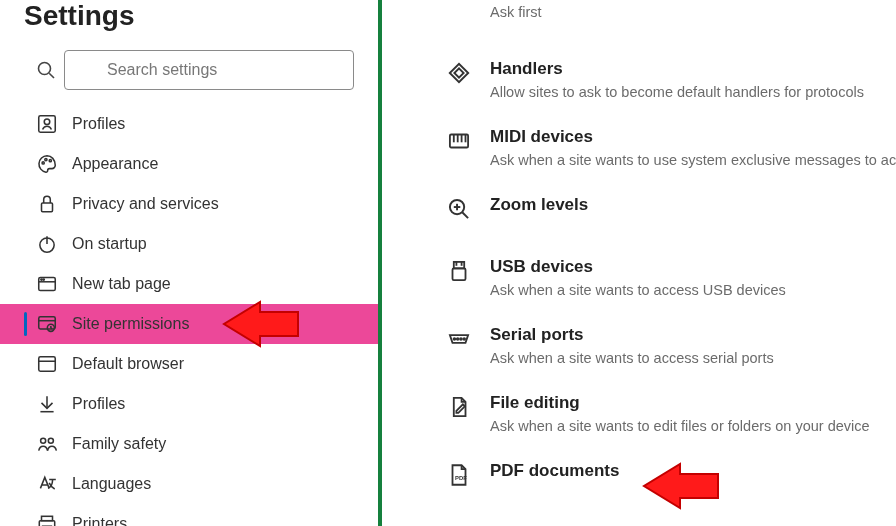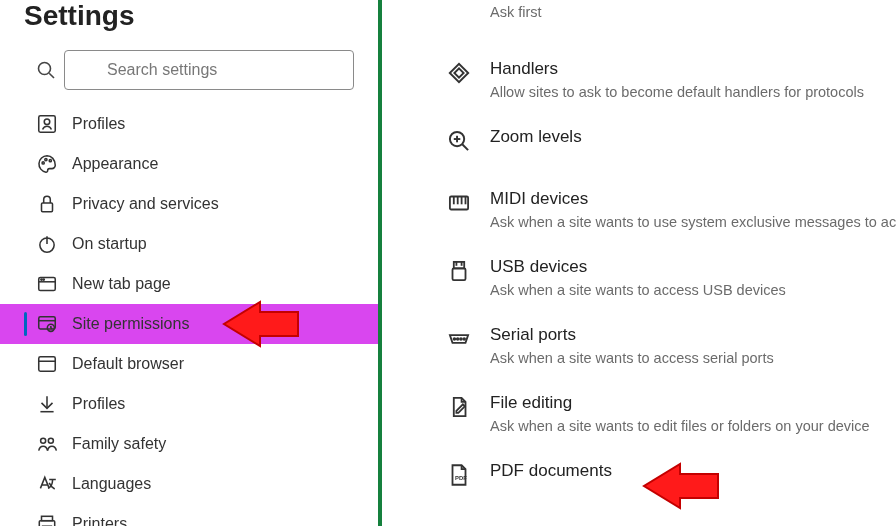--- a/index.html
+++ b/index.html
@@ -5,31 +5,31 @@
     * { margin:0; padding:0; box-sizing:border-box; font-family:"Segoe UI",Arial,sans-serif; }
     body { width:896px; height:526px; background:#fff; overflow:hidden; position:relative; }
     .page-title { font-size:28px; font-weight:600; color:#222; padding:0 0 18px 24px; }
     .left-panel { float:left; width:382px; height:526px; border-right:4px solid #15803d; }
     .search-wrap { margin:0 24px 14px 24px; position:relative;padding-left:40px; }
     .search-input { width:100%; height:40px; border:1px solid #8a8a8a; border-radius:4px; padding:0 12px 0 42px; font-size:16px; color:#333; }
     .search-input::placeholder { color:#777; }
     .search-icon { position:absolute; top:10px; left:12px; width:20px; height:20px; color:#444; }
     .nav-list { list-style:none; padding:0 0 0 0; }
     .nav-item { display:flex; align-items:center; height:40px; padding-left:36px; cursor:pointer; position:relative; }
-    .nav-item.selected { background:#d946ef; }
+    .nav-item.selected { background:#ec4899; }
     .nav-item.selected::before { content:""; position:absolute; left:24px; top:8px; bottom:8px; width:3px; background:#0067c0; border-radius:2px; }
     .nav-icon { width:22px; height:22px; display:flex; align-items:center; justify-content:center; color:#333; margin-right:14px; }
     .nav-label { font-size:16px; color:#333; }
     .right-panel { float:left; width:514px; padding-left:64px; padding-top:0; }
     .perm-list { list-style:none; }
     .perm-item { display:flex; align-items:flex-start; margin-bottom:26px; cursor:pointer; }
     .perm-item.compact { margin-bottom:34px; }
     .perm-icon { width:26px; height:26px; display:flex; align-items:center; justify-content:center; color:#333; margin-right:18px; margin-top:2px; flex-shrink:0; }
     .perm-text { display:flex; flex-direction:column; }
-    .perm-title { font-size:17px; font-weight:400; color:#222; line-height:1.3; }
+    .perm-title { font-size:17px; font-weight:700; color:#222; line-height:1.3; }
     .perm-desc { font-size:14.5px; color:#6b6b6b; margin-top:4px; white-space:nowrap; }
     .arrow { position:absolute; width:80px; height:48px; pointer-events:none; }
     .arrow svg { width:100%; height:100%; }
     .arrow-1 { left:220px; top:300px; }
     .arrow-2 { left:640px; top:462px; }
   </style>
 </head>
 <body>
 
 <div class="left-panel">
@@ -170,51 +170,51 @@
           <svg viewBox="0 0 20 20" fill="none" stroke="currentColor" stroke-width="1.5">
             <rect x="5" y="5" width="10" height="10" transform="rotate(45 10 10)"></rect>
             <rect x="7.5" y="7.5" width="5" height="5" transform="rotate(45 10 10)"></rect>
           </svg>
         </span>
       <div class="perm-text">
         <span class="perm-title">Handlers</span>
         <span class="perm-desc">Allow sites to ask to become default handlers for protocols</span>
       </div>
     </li>
+    <li class="perm-item">
+      <span class="perm-icon">
+          <svg viewBox="0 0 20 20" fill="none" stroke="currentColor" stroke-width="1.4">
+            <rect x="3" y="5" width="14" height="10" rx="1"></rect>
+            <line x1="6" y1="5" x2="6" y2="11"></line>
+            <line x1="9" y1="5" x2="9" y2="11"></line>
+            <line x1="12" y1="5" x2="12" y2="11"></line>
+            <line x1="15" y1="5" x2="15" y2="11"></line>
+          </svg>
+        </span>
+      <div class="perm-text">
+        <span class="perm-title">MIDI devices</span>
+        <span class="perm-desc">Ask when a site wants to use system exclusive messages to ac</span>
+      </div>
+    </li>
     <li class="perm-item compact">
       <span class="perm-icon">
           <svg viewBox="0 0 20 20" fill="none" stroke="currentColor" stroke-width="1.5">
             <circle cx="8.5" cy="8.5" r="5.5"></circle>
             <line x1="12.5" y1="12.5" x2="17" y2="17"></line>
             <line x1="6" y1="8.5" x2="11" y2="8.5"></line>
             <line x1="8.5" y1="6" x2="8.5" y2="11"></line>
           </svg>
         </span>
       <div class="perm-text">
         <span class="perm-title">Zoom levels</span>
       </div>
     </li>
     <li class="perm-item">
       <span class="perm-icon">
           <svg viewBox="0 0 20 20" fill="none" stroke="currentColor" stroke-width="1.4">
-            <rect x="3" y="5" width="14" height="10" rx="1"></rect>
-            <line x1="6" y1="5" x2="6" y2="11"></line>
-            <line x1="9" y1="5" x2="9" y2="11"></line>
-            <line x1="12" y1="5" x2="12" y2="11"></line>
-            <line x1="15" y1="5" x2="15" y2="11"></line>
-          </svg>
-        </span>
-      <div class="perm-text">
-        <span class="perm-title">MIDI devices</span>
-        <span class="perm-desc">Ask when a site wants to use system exclusive messages to ac</span>
-      </div>
-    </li>
-    <li class="perm-item">
-      <span class="perm-icon">
-          <svg viewBox="0 0 20 20" fill="none" stroke="currentColor" stroke-width="1.4">
             <rect x="6" y="3" width="8" height="5"></rect>
             <rect x="5" y="8" width="10" height="9" rx="1"></rect>
             <line x1="8" y1="3" x2="8" y2="6"></line>
             <line x1="12" y1="3" x2="12" y2="6"></line>
           </svg>
         </span>
       <div class="perm-text">
         <span class="perm-title">USB devices</span>
         <span class="perm-desc">Ask when a site wants to access USB devices</span>
       </div>

